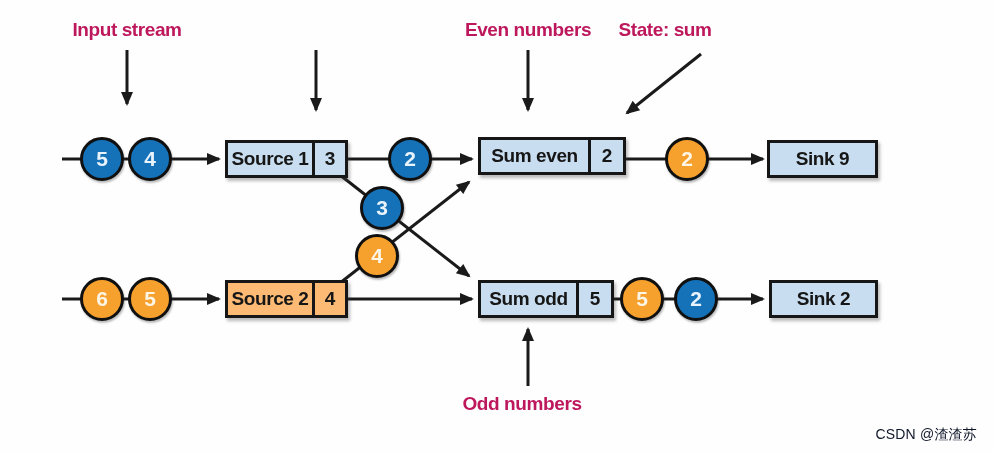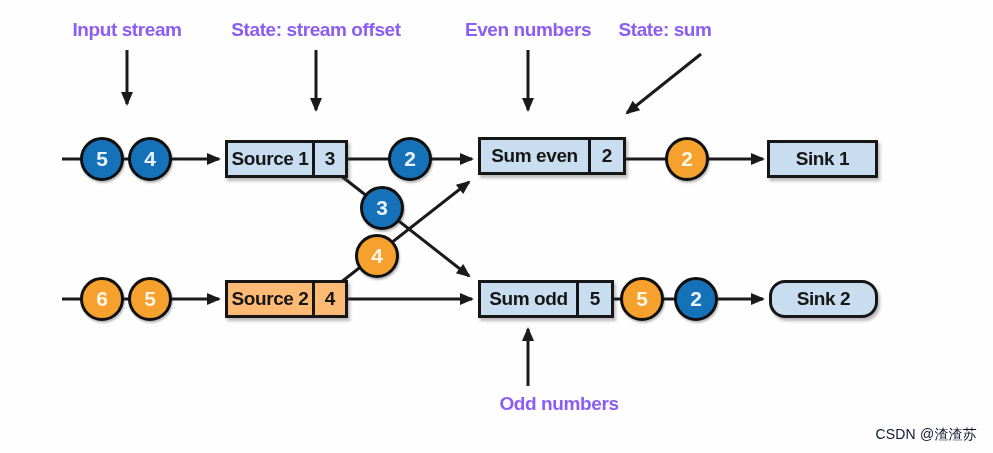--- a/index.html
+++ b/index.html
@@ -3,21 +3,21 @@
 <meta charset="utf-8">
 <style>
   html,body{margin:0;padding:0;background:#ffffff;}
   .canvas{
     position:relative;width:993px;height:453px;background:#fefefe;overflow:hidden;
     font-family:"Liberation Sans", sans-serif;
   }
   .wires{position:absolute;left:0;top:0;z-index:1;}
   .caption{
     position:absolute;z-index:3;transform:translateX(-50%);
-    font-size:19px;font-weight:700;color:#8b5cf6;letter-spacing:-0.4px;white-space:nowrap;
+    font-size:19px;font-weight:700;color:#be185d;letter-spacing:-0.4px;white-space:nowrap;
   }
   .node{
     position:absolute;z-index:2;display:flex;align-items:stretch;box-sizing:border-box;
     height:38px;border:3px solid #161616;background:#c8ddef;
     box-shadow:2px 3px 3px rgba(60,60,60,0.35);
   }
   .node.cream{background:#fdba74;}
   .node .main{
     flex:1;display:flex;align-items:center;justify-content:center;
     font-size:19px;font-weight:700;color:#161616;letter-spacing:-0.4px;white-space:nowrap;
@@ -65,46 +65,45 @@
 
     <line x1="62" y1="299" x2="219" y2="299" stroke="#1a1a1a" stroke-width="3" marker-end="url(#arr)"></line>
     <line x1="348" y1="299" x2="472" y2="299" stroke="#1a1a1a" stroke-width="3" marker-end="url(#arr)"></line>
     <line x1="612" y1="299" x2="763" y2="299" stroke="#1a1a1a" stroke-width="3" marker-end="url(#arr)"></line>
 
     <line x1="340" y1="175" x2="469" y2="276" stroke="#1a1a1a" stroke-width="3" marker-end="url(#arr)"></line>
     <line x1="340" y1="283" x2="469" y2="182" stroke="#1a1a1a" stroke-width="3" marker-end="url(#arr)"></line>
   </svg>
 
   <div class="caption" style="left:127px;top:19px;">Input stream</div>
-  <div class="caption" style="left:316px;top:19px;">State: stream offset</div>
   <div class="caption" style="left:665px;top:19px;">State: sum</div>
   <div class="caption" style="left:528px;top:19px;">Even numbers</div>
-  <div class="caption" style="left:559px;top:393px;">Odd numbers</div>
+  <div class="caption" style="left:522px;top:393px;">Odd numbers</div>
 
   <div class="node" style="left:225px;top:140px;width:123px;">
     <span class="main">Source 1</span>
     <span class="state" style="width:30px;">3</span>
   </div>
   <div class="node" style="left:478px;top:137px;width:148px;">
     <span class="main">Sum even</span>
     <span class="state" style="width:32px;">2</span>
   </div>
   <div class="node" style="left:767px;top:140px;width:111px;">
-    <span class="main">Sink 1</span>
+    <span class="main">Sink 9</span>
   </div>
 
   <div class="node cream" style="left:225px;top:280px;width:123px;">
     <span class="main">Source 2</span>
     <span class="state" style="width:30px;">4</span>
   </div>
   <div class="node" style="left:478px;top:280px;width:136px;">
     <span class="main">Sum odd</span>
     <span class="state" style="width:32px;">5</span>
   </div>
-  <div class="node" style="left:769px;top:280px;width:109px;border-radius:16px;">
+  <div class="node" style="left:769px;top:280px;width:109px;">
     <span class="main">Sink 2</span>
   </div>
 
   <div class="token blue" style="left:80px;top:137px;">5</div>
   <div class="token blue" style="left:128px;top:137px;">4</div>
   <div class="token blue" style="left:388px;top:137px;">2</div>
   <div class="token orange" style="left:665px;top:137px;">2</div>
 
   <div class="token blue" style="left:360px;top:186px;">3</div>
   <div class="token orange" style="left:355px;top:234px;">4</div>

